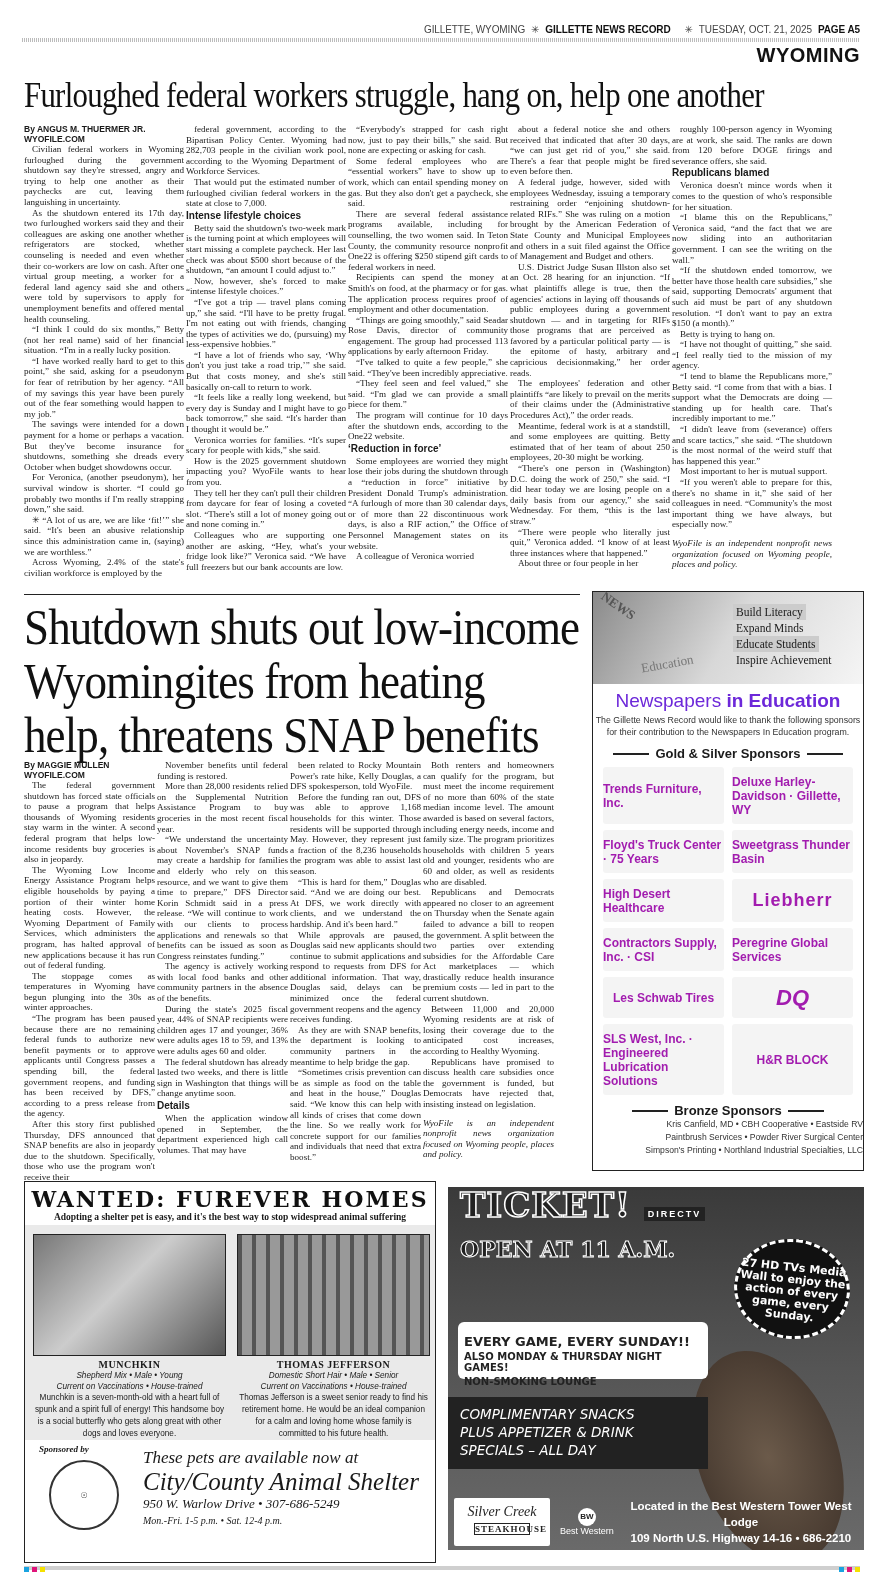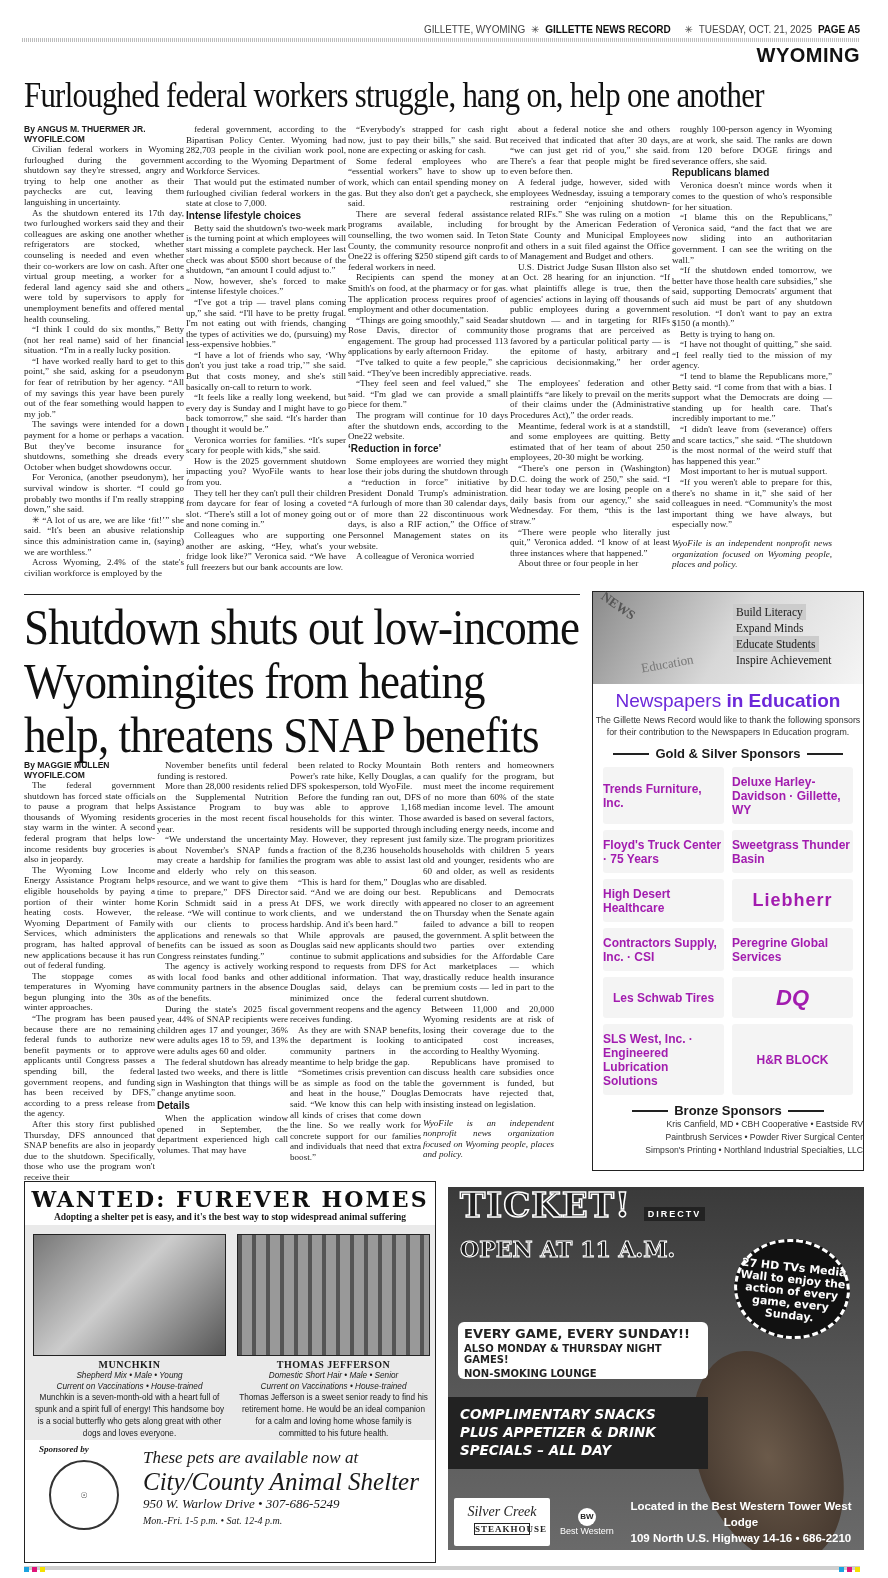--- a/index.html
+++ b/index.html
@@ -38,23 +38,23 @@
 .pet{position:absolute;width:193px;text-align:center}
 .photo{height:122px;border:1px solid #222;background:linear-gradient(135deg,#777,#ccc 45%,#555)}
 .pname{font-weight:bold;font-size:10px;letter-spacing:0.5px;margin-top:3px}
 .pmeta{font-family:"Liberation Sans",sans-serif;font-style:italic;font-size:8.2px;line-height:11px}
 .pdesc{font-family:"Liberation Sans",sans-serif;font-size:8.2px;line-height:12px}
 .shelter{position:absolute;left:0;right:0;top:258px;bottom:0;background:#fff}
 .seal{position:absolute;left:24px;top:20px;width:70px;height:70px;border:2px solid #333;border-radius:50%;display:flex;align-items:center;justify-content:center;font-size:8px}
 .nfl{position:absolute;left:448px;top:1187px;width:416px;height:363px;background:linear-gradient(180deg,#3a3a3a,#555 50%,#6a6a6a);color:#fff;overflow:hidden}
 .nfl .big{font-family:"DejaVu Serif",serif;font-weight:bold;font-size:34px;line-height:36px;color:#222;-webkit-text-stroke:1.5px #fff;padding-left:12px;letter-spacing:1px}
 .starburst{position:absolute;right:14px;top:52px;width:116px;height:100px;background:#111;border-radius:50%;border:3px dashed #fff;text-align:center;font-family:"DejaVu Sans",sans-serif;font-weight:bold;font-size:11px;line-height:12px;padding-top:20px;transform:rotate(6deg)}
-.whitebox{position:absolute;left:10px;top:135px;width:250px;height:57px;background:#fff;border-radius:6px;color:#222;font-family:"DejaVu Sans",sans-serif;font-weight:bold;padding:4px 6px}
+.whitebox{position:absolute;left:10px;top:135px;width:250px;height:57px;background:#fff;border-radius:6px;color:#222;font-family:"DejaVu Sans",sans-serif;font-weight:bold;padding:12px 6px}
 .football{position:absolute;right:26px;top:160px;width:140px;height:220px;background:radial-gradient(#6b5a4a,#3b2f27);border-radius:50%;transform:rotate(-20deg)}
-.strip{position:absolute;left:0;top:210px;width:260px;height:72px;background:#222;color:#fff;font-family:"DejaVu Sans",sans-serif;font-weight:bold;font-style:italic;font-size:13.5px;line-height:18px;padding:8px 12px}
+.strip{position:absolute;left:0;top:210px;width:260px;height:72px;background:#222;color:#fff;font-family:"DejaVu Sans",sans-serif;font-weight:normal;font-style:italic;font-size:13.5px;line-height:18px;padding:8px 12px}
 .bottom{position:absolute;left:0;bottom:0;width:100%;height:56px;display:flex;align-items:center;gap:10px;padding:4px 6px}
 .sc{background:#fff;color:#222;width:96px;height:48px;text-align:center;font-style:italic;font-size:14px;padding-top:6px;border-radius:2px}
 .sc b{display:block;font-style:normal;font-size:9px;border:1px solid #222;margin:3px 20px 0;letter-spacing:1px}
 .bw{font-family:"Liberation Sans",sans-serif;font-size:9px;text-align:center;line-height:10px}
 .loc{font-family:"Liberation Sans",sans-serif;font-weight:bold;font-size:11.5px;text-align:center;line-height:16px;flex:1}
 .footbar{position:absolute;left:24px;right:28px;bottom:8px;height:4px;background:#cfcfcf}
 .reg{position:absolute;bottom:6px;display:flex;gap:3px}
 .reg span{width:5px;height:5px}
 </style>
 </head>

